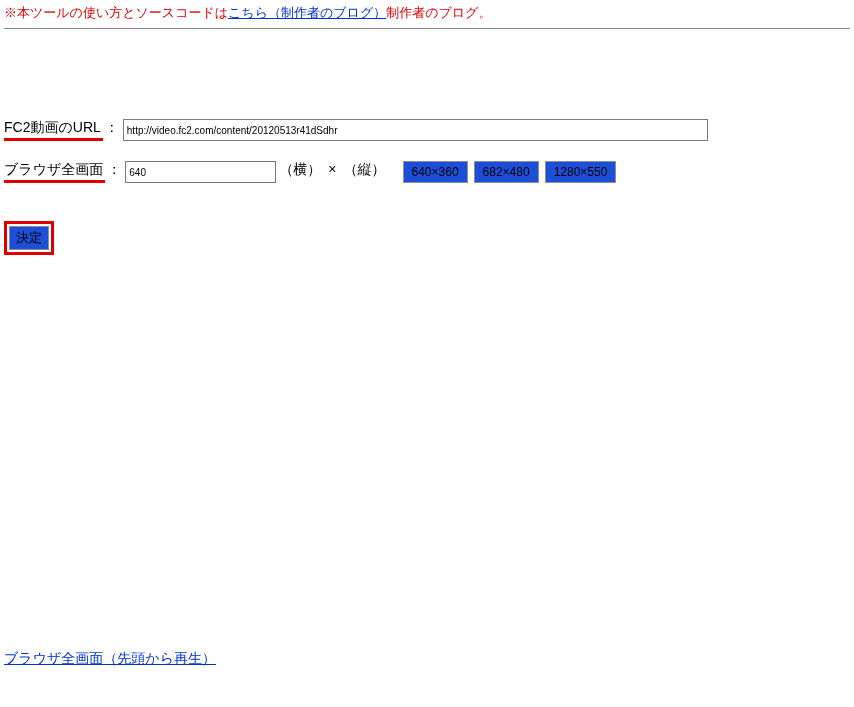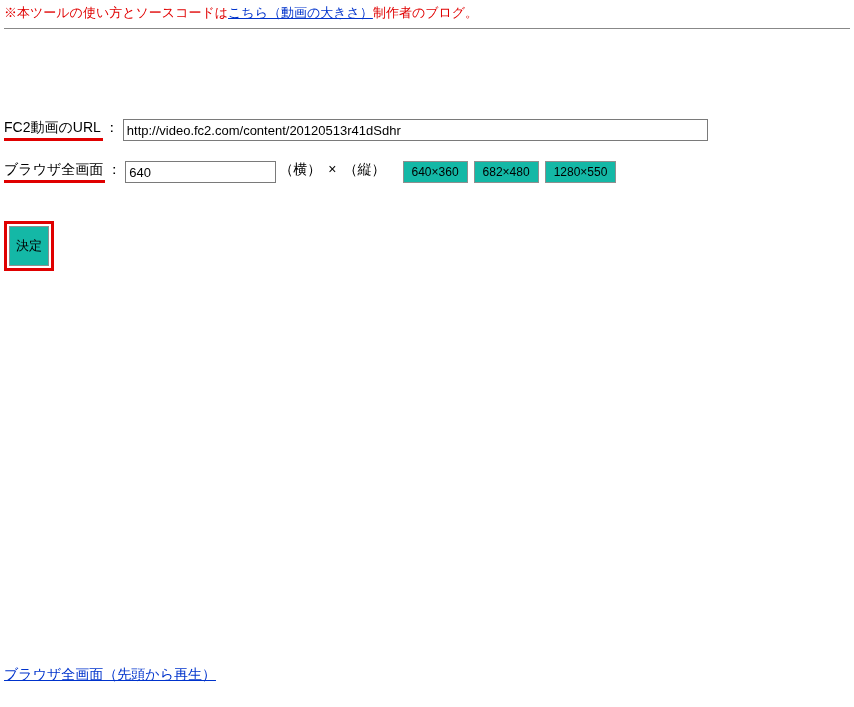--- a/index.html
+++ b/index.html
@@ -41,65 +41,65 @@
       position: absolute;
       left: 0;
       right: -2px;
       bottom: -4px;
       height: 3px;
       background: #e00000;
     }
     .colon { margin: 0 4px; }
     input[type="text"] {
       font-family: Arial, sans-serif;
-      font-size: 13px;
+      font-size: 10px;
       padding: 2px 3px;
       border: 1px solid #7a7a7a;
       height: 22px;
     }
     .url-input { width: 585px; }
     .size-input { width: 151px; }
     .paren { margin: 0 3px; }
     .x-sep { margin: 0 4px; }
     .preset-btn, .submit-btn {
       font-family: Arial, sans-serif;
       font-size: 12px;
-      background: #14b8a6;
+      background: #1d4ed8;
       border: 1px solid #8f8f8f;
       padding: 3px 8px;
       cursor: pointer;
       margin-left: 6px;
     }
     .preset-btn:first-of-type { margin-left: 14px; }
     .submit-wrap {
       display: inline-block;
       border: 3px solid #e00000;
       padding: 2px;
       margin-top: 18px;
     }
     .submit-btn {
       margin: 0;
       font-size: 13px;
-      padding: 10px 6px;
+      padding: 2px 6px;
     }
     .bottom-link {
       margin-top: 395px;
       font-size: 14px;
     }
     .bottom-link a {
       color: #0033cc;
     }
   </style>
 </head>
 <body>
 
 
 
 <div class="top-note">
-  <span>※本ツールの使い方とソースコードは</span><a href="#">こちら（動画の大きさ）</a><span>制作者のブログ。</span>
+  <span>※本ツールの使い方とソースコードは</span><a href="#">こちら（制作者のブログ）</a><span>制作者のブログ。</span>
 </div>
 
 <hr>
 
 <div class="row">
   <span class="label-underlined">FC2動画のURL</span>
   <span class="colon">：</span>
   <input type="text" class="url-input" value="http://video.fc2.com/content/20120513r41dSdhr" style="">
 </div>
 

